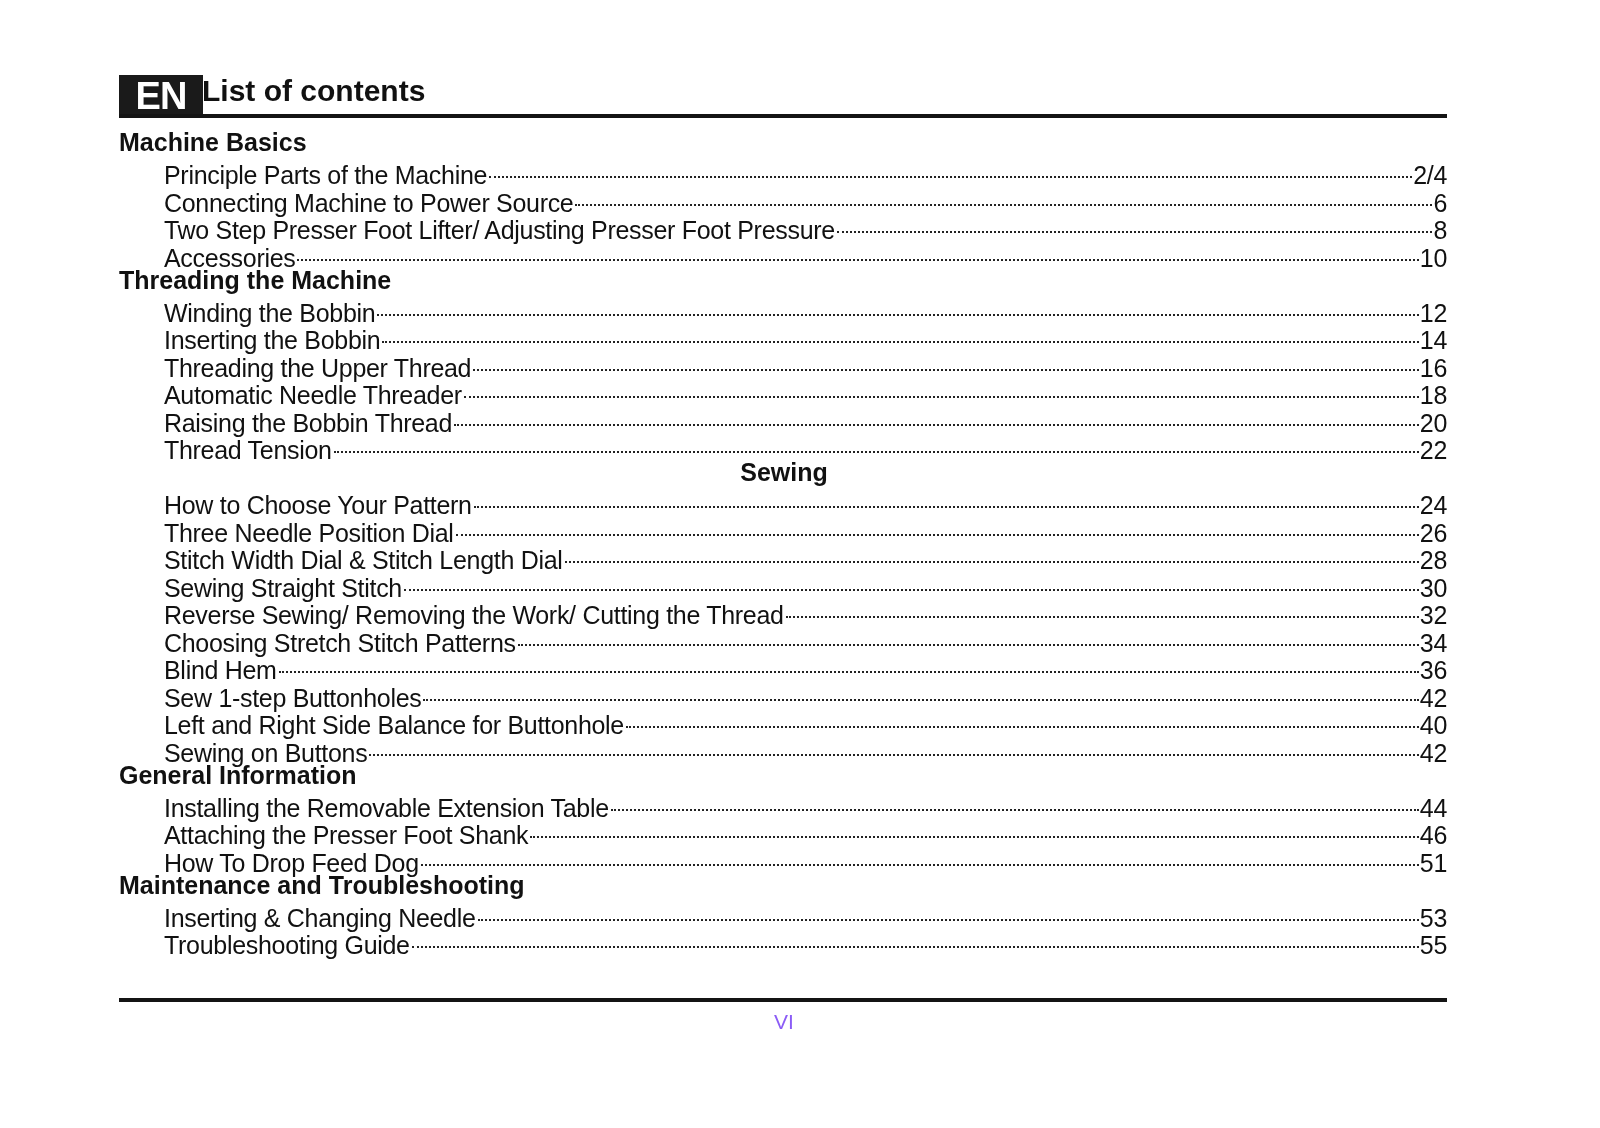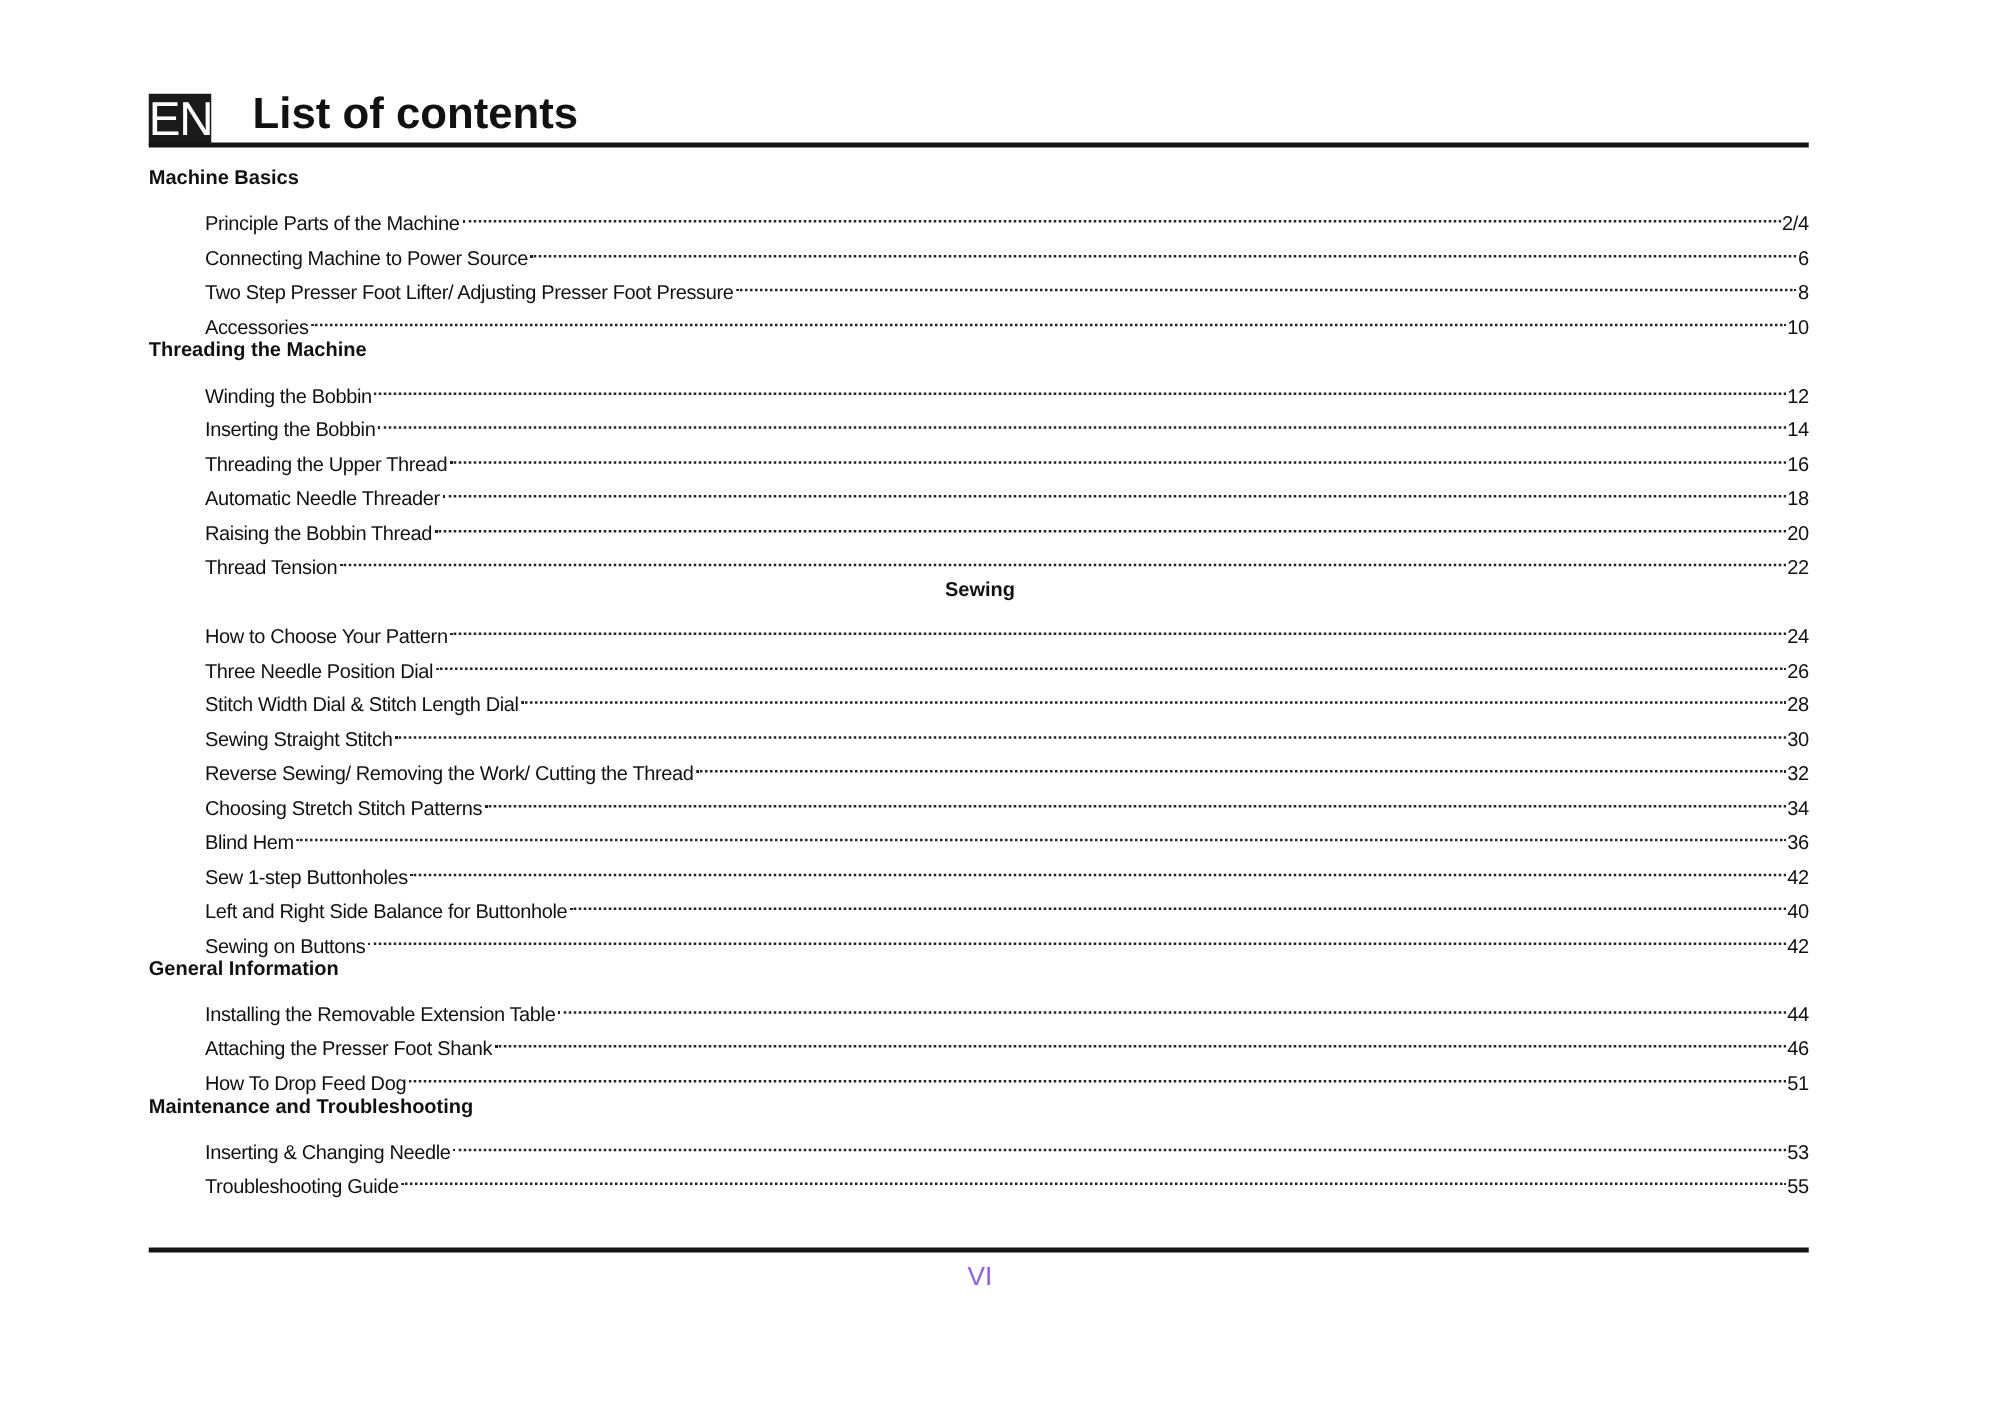--- a/index.html
+++ b/index.html
@@ -19,57 +19,57 @@
     position: absolute;
     left: 119px;
     top: 74px;
     width: 1328px;
     height: 44px;
   }
   .lang-badge {
     position: absolute;
     left: 0;
     top: 1px;
-    width: 50px;
+    width: 84px;
     height: 41px;
     background: #1a1a1a;
     color: #ffffff;
-    font-weight: normal;
+    font-weight: bold;
     font-size: 38px;
     line-height: 43px;
     text-align: center;
     letter-spacing: -1px;
   }
   .page-title {
     position: absolute;
     left: 83px;
     top: 0px;
     font-weight: bold;
-    font-size: 35px;
+    font-size: 30px;
     line-height: 34px;
     color: #111;
   }
   .top-rule {
     position: absolute;
     left: 119px;
     top: 114px;
     width: 1328px;
     height: 4px;
     background: #141414;
   }
   .toc {
     position: absolute;
     left: 119px;
     top: 129px;
     width: 1328px;
   }
   .toc-row {
     height: 27.5px;
     line-height: 27.5px;
-    font-size: 16px;
+    font-size: 25px;
     position: relative;
     white-space: nowrap;
   }
   .toc-heading {
     font-weight: bold;
     padding-left: 0;
   }
   .toc-heading.indent1 { padding-left: 2px; text-align: center; }
   .toc-item {
     display: flex;

